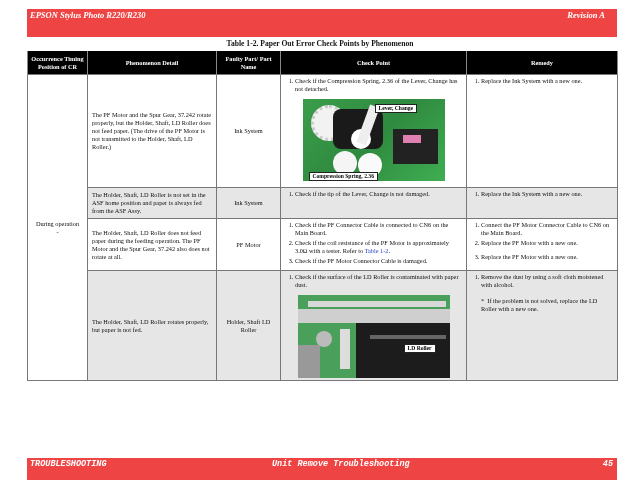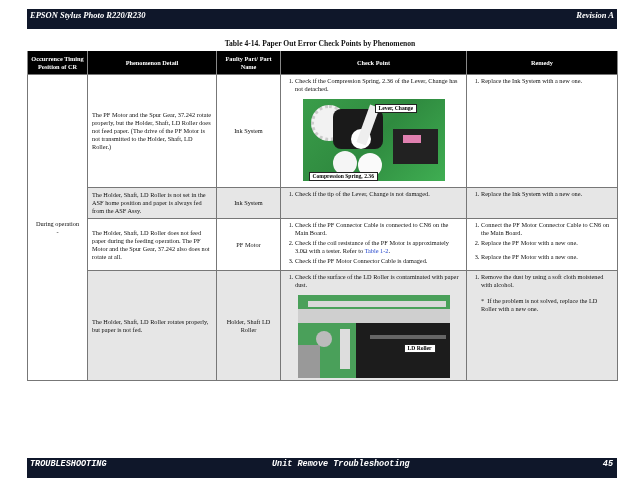--- a/index.html
+++ b/index.html
@@ -1,18 +1,18 @@
 <!DOCTYPE html>
 <html><head>
 <meta charset="utf-8">
 <style>
   html, body { margin:0; padding:0; background:#ffffff; }
   body { width:640px; height:480px; position:relative; overflow:hidden;
          font-family:"Liberation Serif", serif; color:#111; }
-  .bar { position:absolute; left:27px; width:590px; height:20px; background:#0f172a;
+  .bar { position:absolute; left:27px; width:590px; height:28px; background:#ef4444;
          color:#fff; font-style:italic; font-weight:bold; font-size:8.5px; line-height:12px; }
   .bar span { position:absolute; top:0; }
   #top-bar { top:9px; }
   #bottom-bar { top:458px;font-family:Liberation Mono, monospace; }
   .caption { position:absolute; top:39px; left:0; width:640px; text-align:center;
              font-weight:bold; font-size:7.6px; }
   table { position:absolute; left:27px; top:51px; width:590px; border-collapse:collapse;
           table-layout:fixed; font-size:6.3px; line-height:8px; }
   th { background:#000; color:#fff; font-weight:bold; font-size:6.3px; line-height:8px;
        height:23px; border-left:1px solid #888; border-right:1px solid #888; padding:0 2px; }
@@ -29,24 +29,24 @@
   .shape { position:absolute; }
   .tag { position:absolute; background:#fff; border:1px solid #222; font-weight:bold;
          font-size:5.6px; line-height:7px; padding:0 3px; color:#000; white-space:nowrap; }
   .note { margin:8px 0 0 10px; }
 </style>
 </head>
 <body>
 
 <div id="top-bar" class="bar">
   <span style="left:3px">EPSON Stylus Photo R220/R230</span>
-  <span style="right:3px">Revision A</span>
+  <span style="right:12px">Revision A</span>
 </div>
 
-<div class="caption">Table 4-14.  Paper Out Error Check Points by Phenomenon</div>
+<div class="caption">Table 1-2.  Paper Out Error Check Points by Phenomenon</div>
 
 <table>
   <colgroup>
     <col style="width:60px">
       <col style="width:129px">
       <col style="width:64px">
       <col style="width:186px">
       <col style="width:151px">
   </colgroup>
   <thead>

